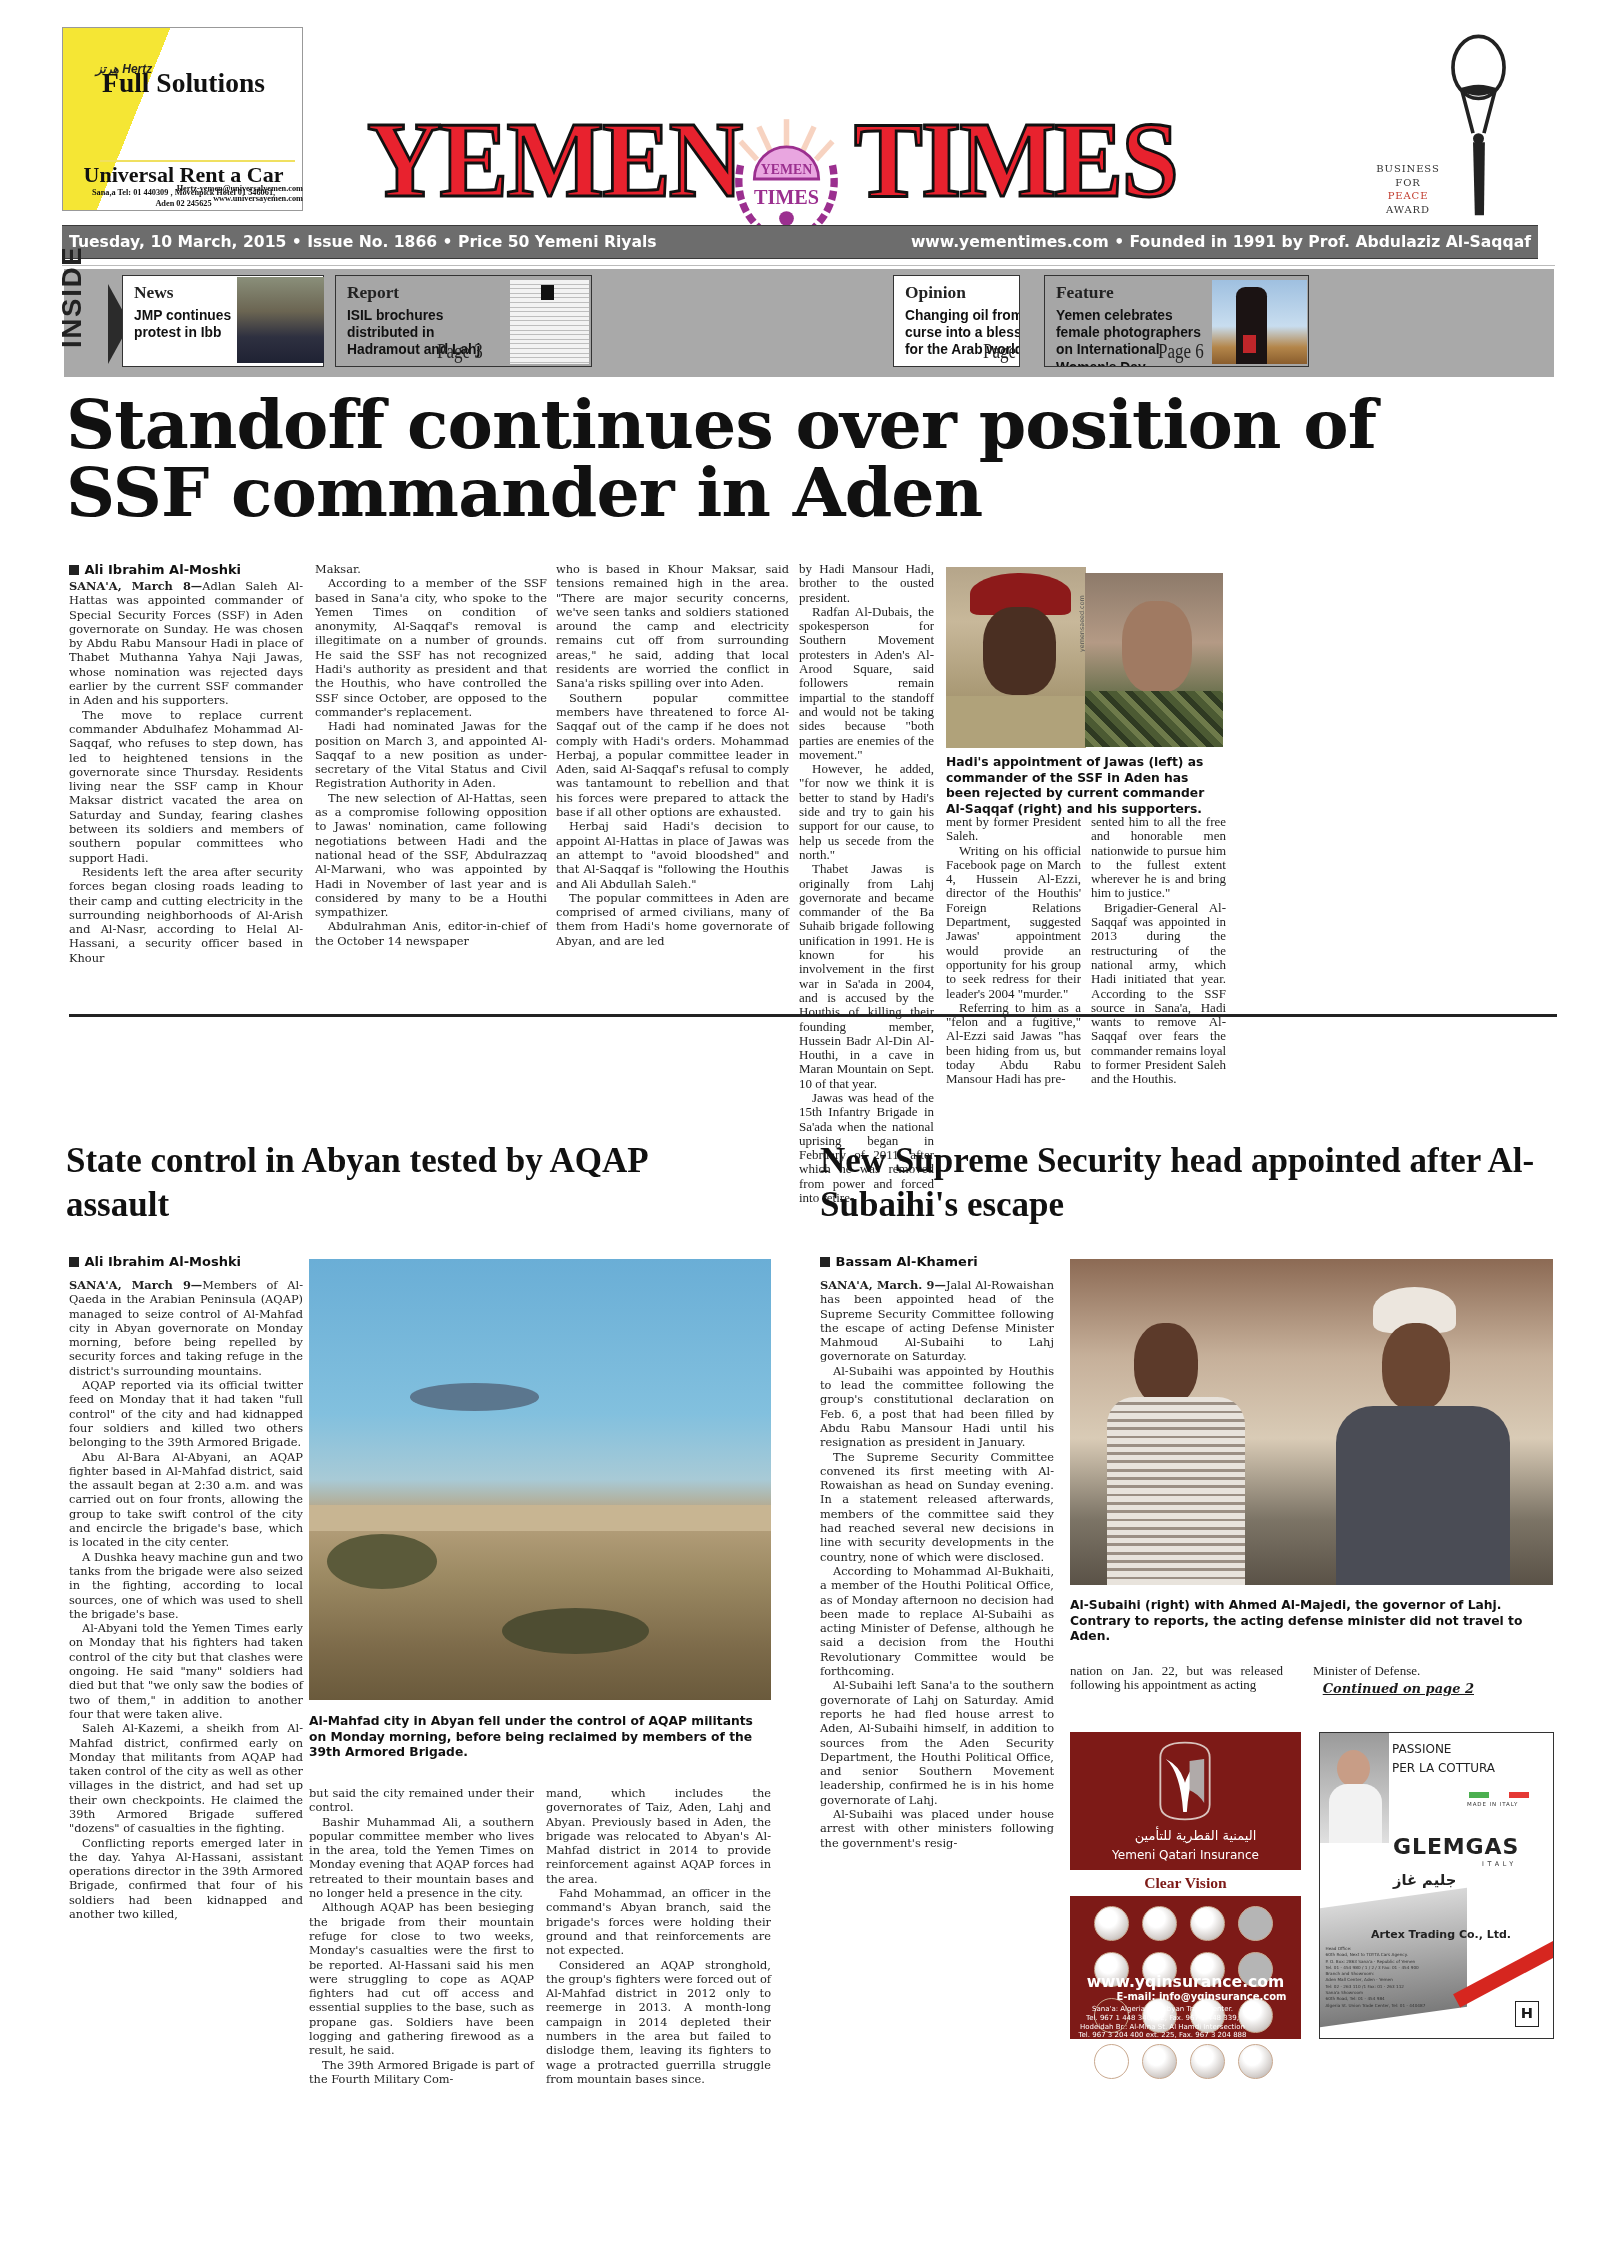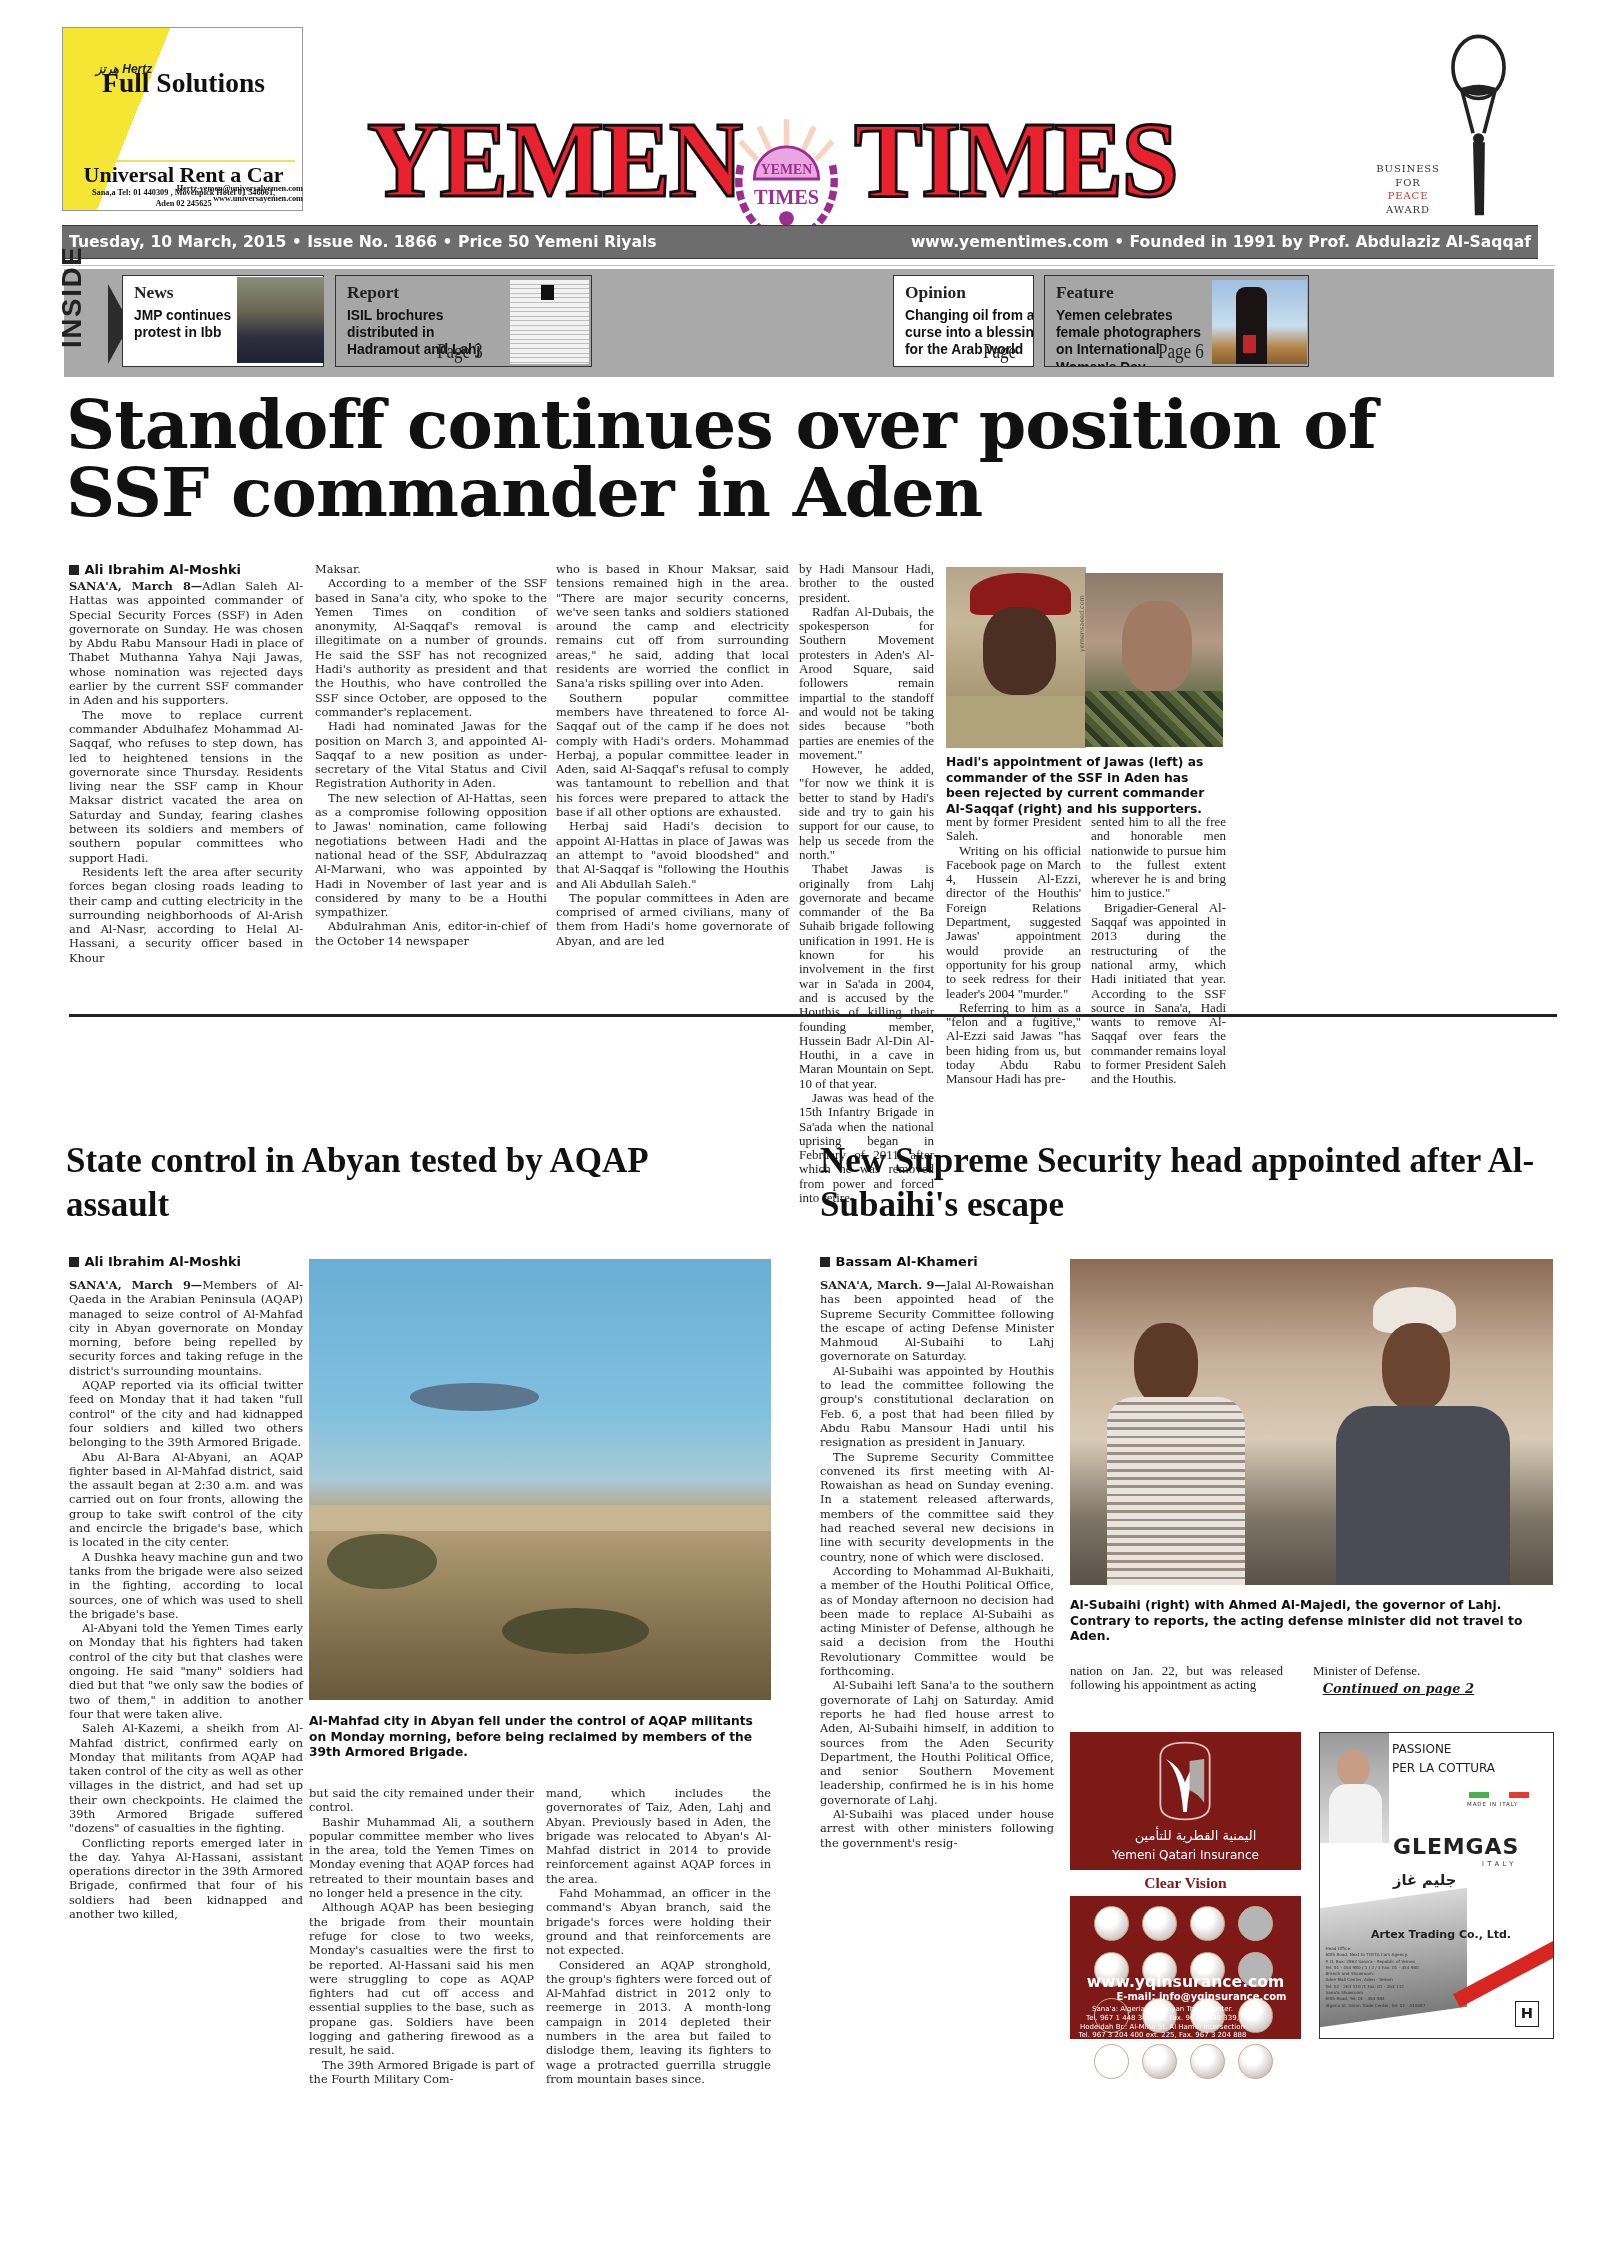--- a/index.html
+++ b/index.html
@@ -159,21 +159,21 @@
 
 <div class="abs teaser gray" style="left:335px;width:257px;">
   <div class="cat">Report</div>
   <div class="headline" style="width:161px">ISIL brochures distributed in Hadramout and Lahj</div>
   <div class="page" style="left:101px">Page 3</div>
   <div class="thumb" style="left:174px;width:79px;background:repeating-linear-gradient(180deg,#f2f2f2 0 3.7px,#bdbdbd 3.7px 4.6px);">
     <div style="position:absolute;left:31px;top:5.5px;width:13px;height:14.7px;background:#111;"></div>
   </div>
 </div>
 
-<div class="abs teaser white" style="left:893px;width:141px;">
+<div class="abs teaser white" style="left:893px;width:127px;">
   <div class="cat">Opinion</div>
   <div class="headline" style="width:138px">Changing oil from a curse into a blessing for the Arab world</div>
   <div class="page" style="left:89px">Page 4</div>
 </div>
 
 <div class="abs teaser gray" style="left:1044px;width:265px;">
   <div class="cat">Feature</div>
   <div class="headline" style="width:152px">Yemen celebrates female photographers on International Women's Day</div>
   <div class="page" style="left:113px">Page 6</div>
   <div class="thumb" style="left:167px;width:95px;background:linear-gradient(180deg,#9fc0e0 0%,#c8ddef 55%,#b4864a 80%,#8a5d2d 100%);">

